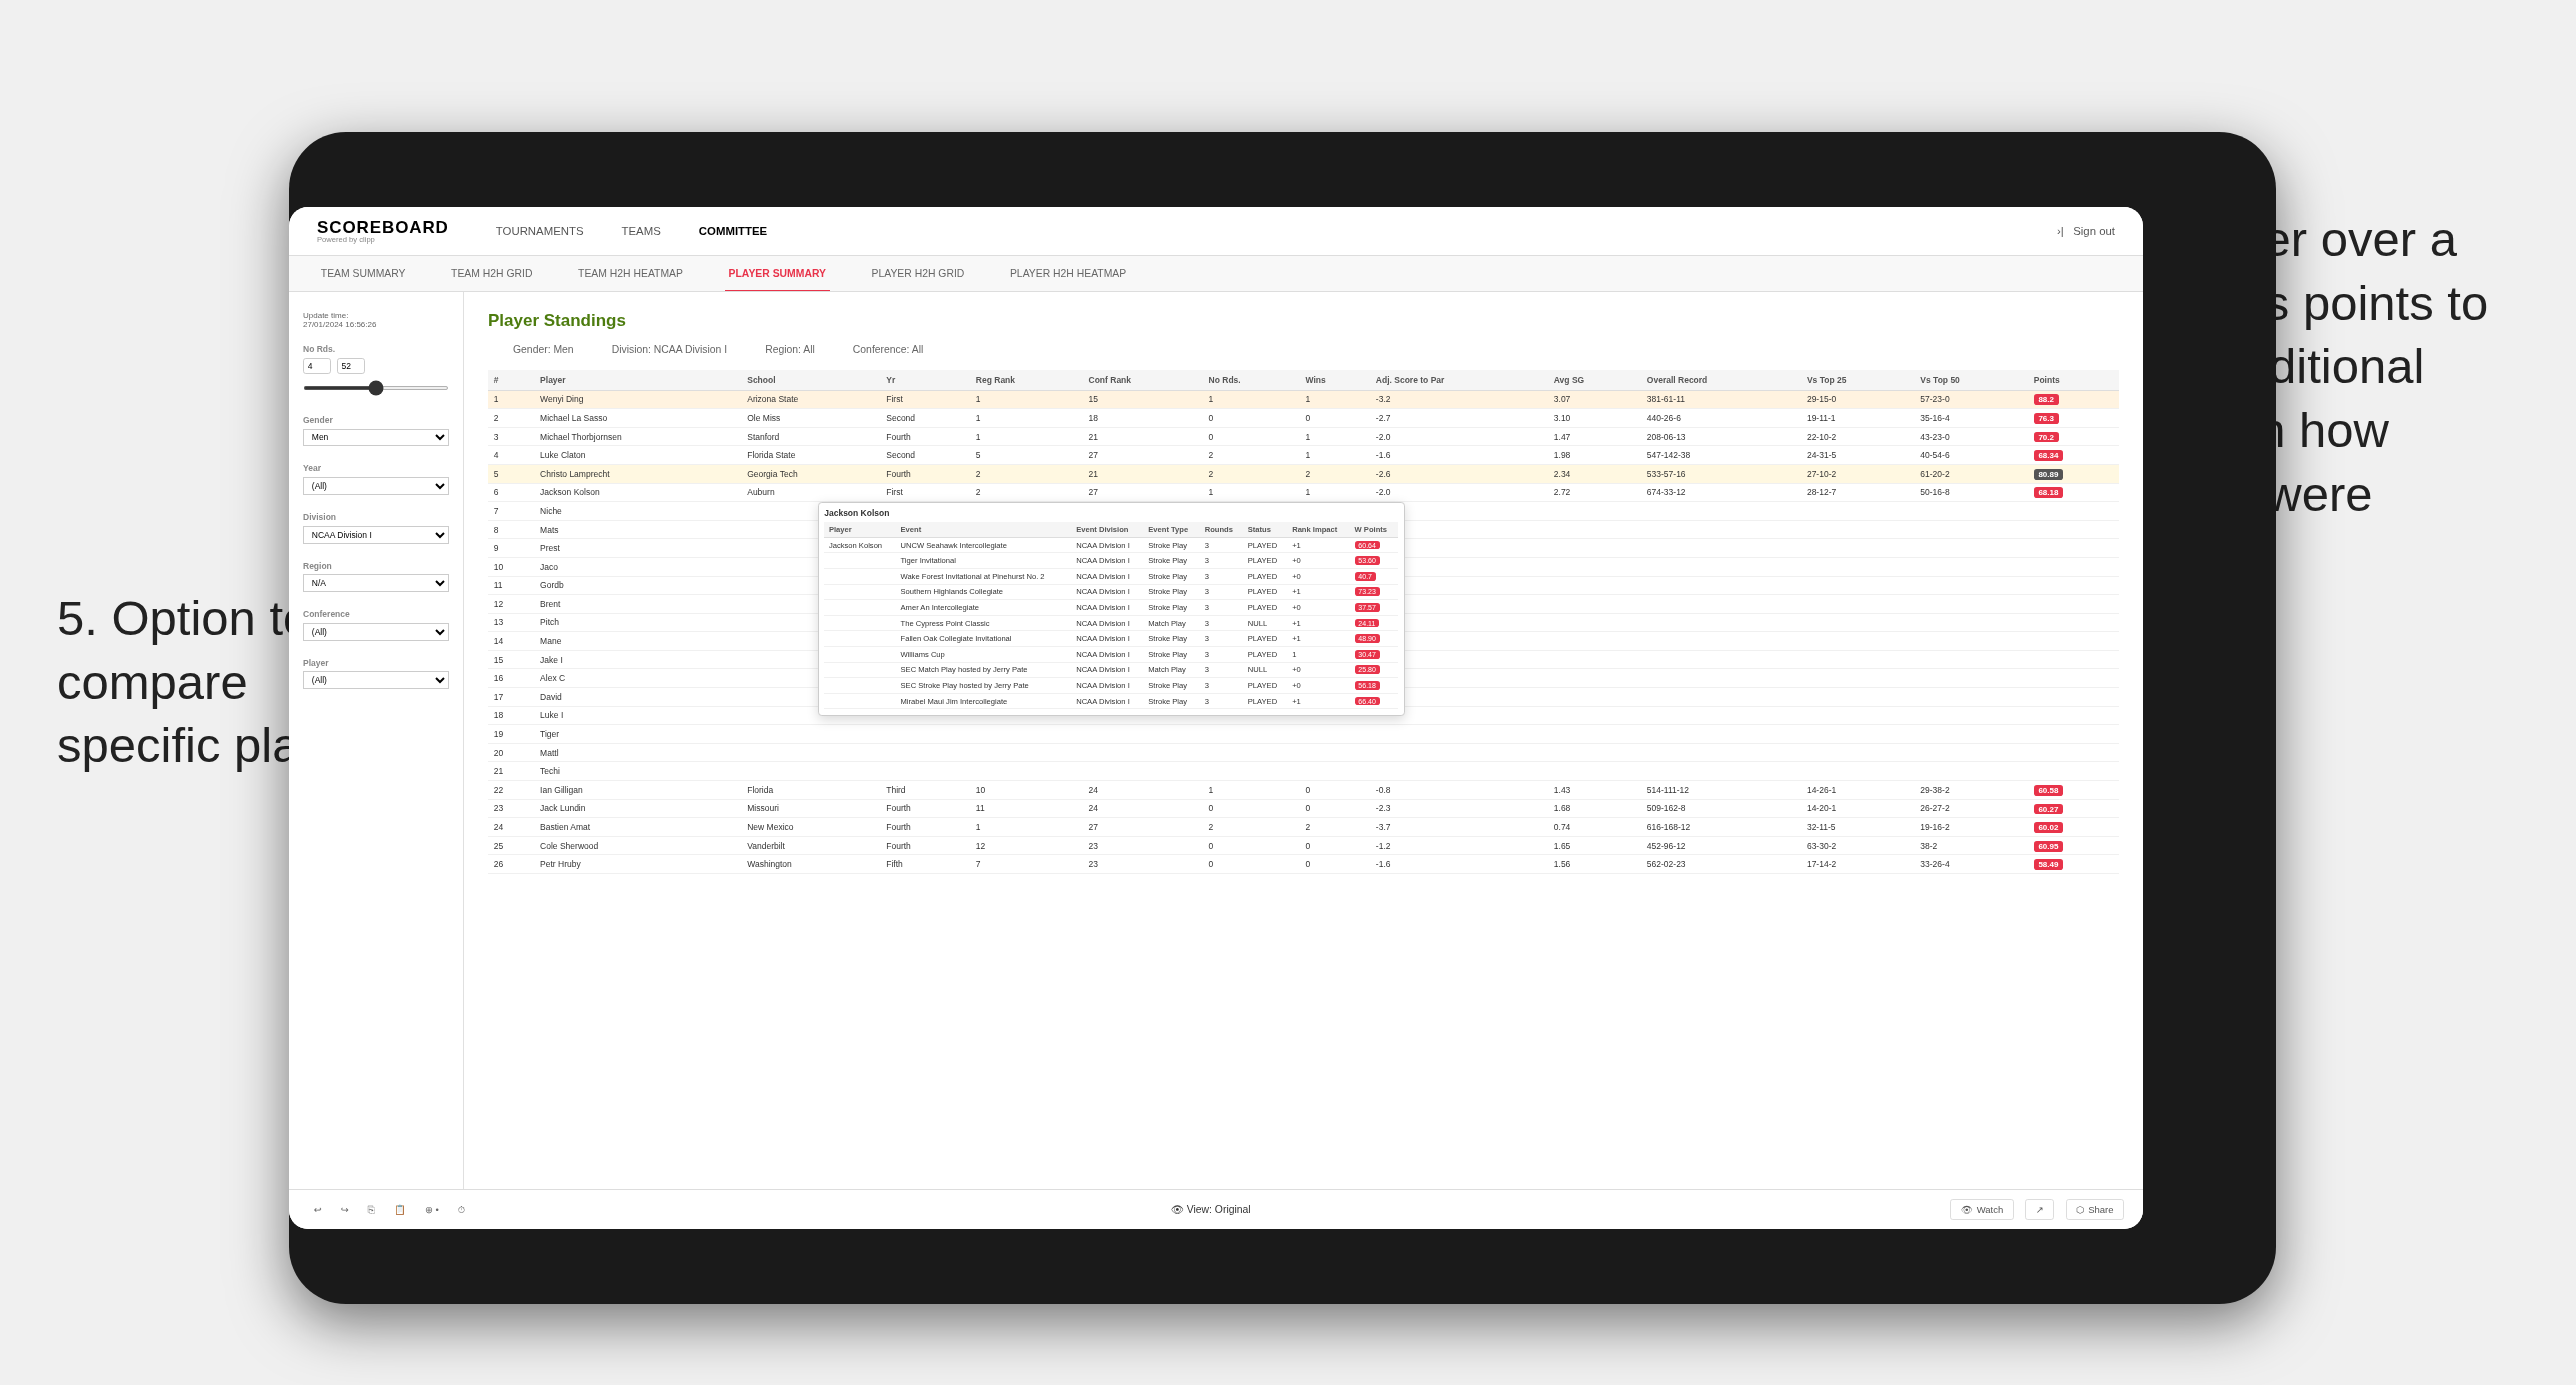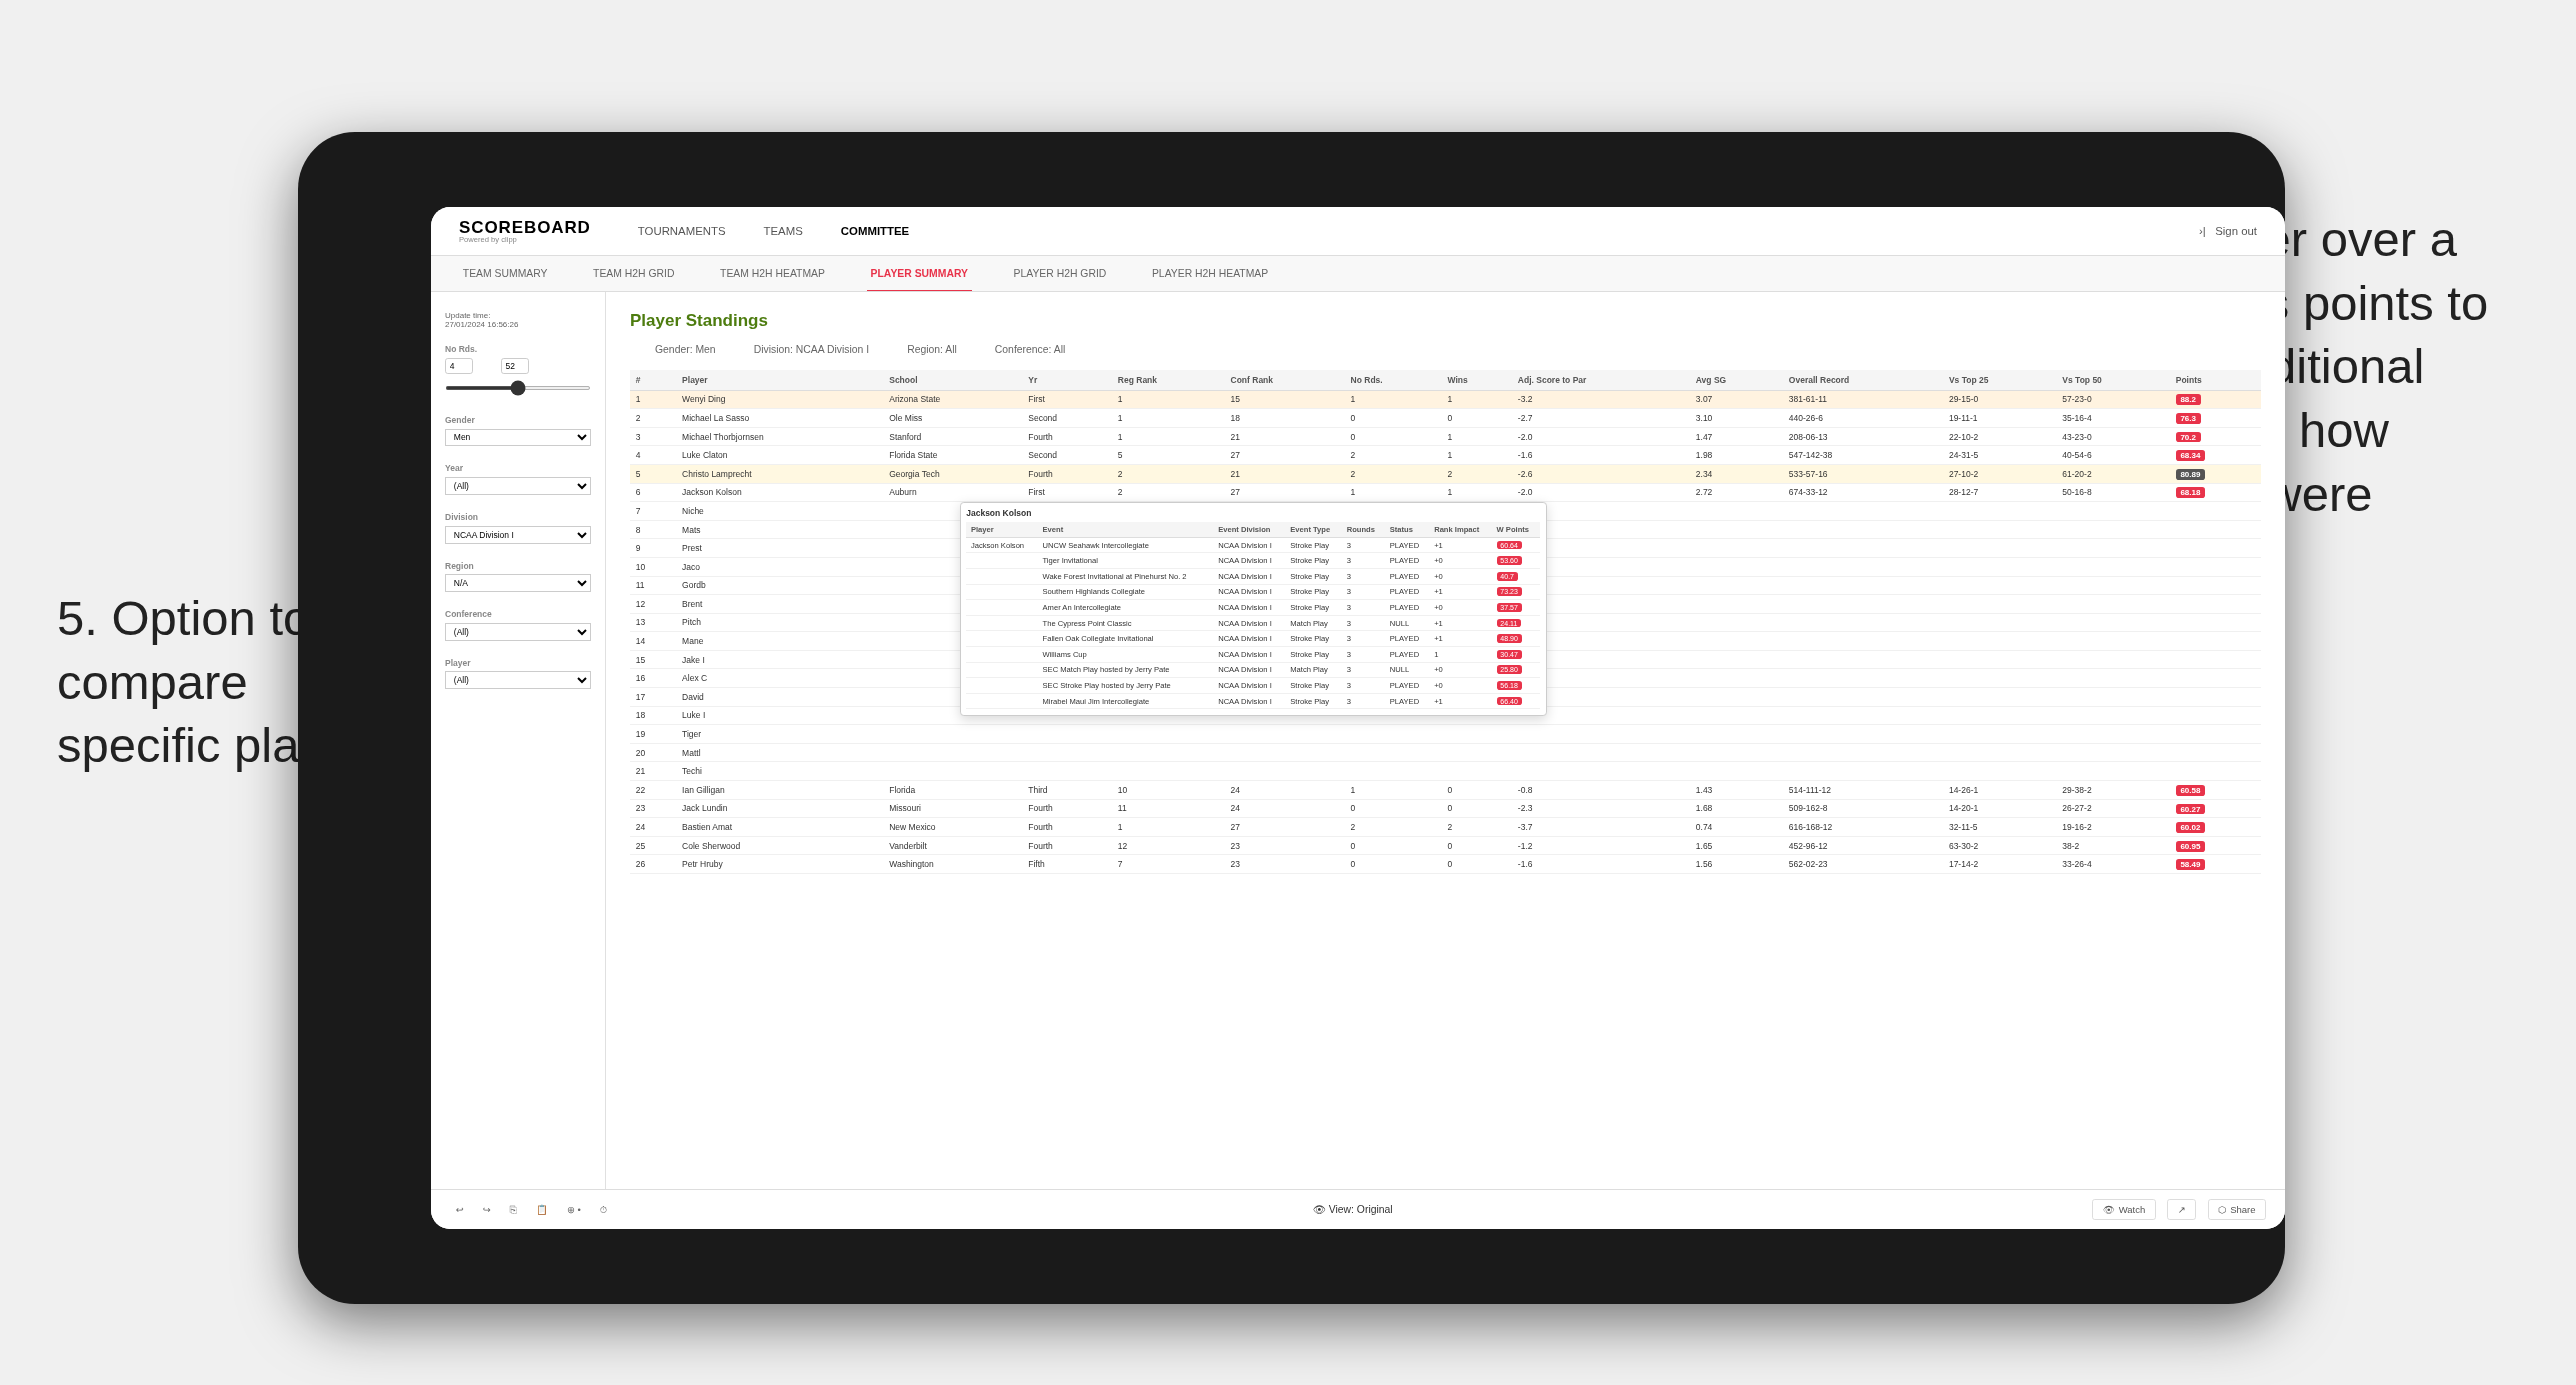--- a/index.html
+++ b/index.html
@@ -36,29 +36,29 @@
     .annotation-5 {
       top: 587px;
       left: 57px;
       width: 359px;
     }
 
     
     .tablet-frame {
       position: absolute;
       top: 132px;
-      left: 298px;
+      left: 289px;
       width: 1987px;
       height: 1172px;
       background: #1a1a1a;
       border-radius: 57px;
       box-shadow: 0 19px 57px rgba(0,0,0,0.5);
       display: flex;
       align-items: center;
-      justify-content: flex-end;
+      justify-content: flex-start;
     }
 
     .tablet-screen {
       width: 1854px;
       height: 1022px;
       background: #fff;
       border-radius: 19px;
       overflow: hidden;
       display: flex;
       flex-direction: column;
@@ -448,21 +448,21 @@
         <div class="sidebar">
           <div class="sidebar-update">
             <span>Update time:</span><br>
             <span>27/01/2024 16:56:26</span>
           </div>
 
           <div class="sidebar-section">
             <div class="sidebar-label">No Rds.</div>
             <div class="range-row">
               <input type="text" class="range-input" value="4" style="width: 28px;">
-              <input type="text" class="range-input" value="52" style="width: 28px; margin-left: 22px;">
+              <input type="text" class="range-input" value="52" style="width: 28px;">
             </div>
             <input type="range" min="0" max="100" value="50" style="">
           </div>
 
           <div class="sidebar-section">
             <div class="sidebar-label">Gender</div>
             <select class="sidebar-select">
               <option>Men</option>
             </select>
           </div>

